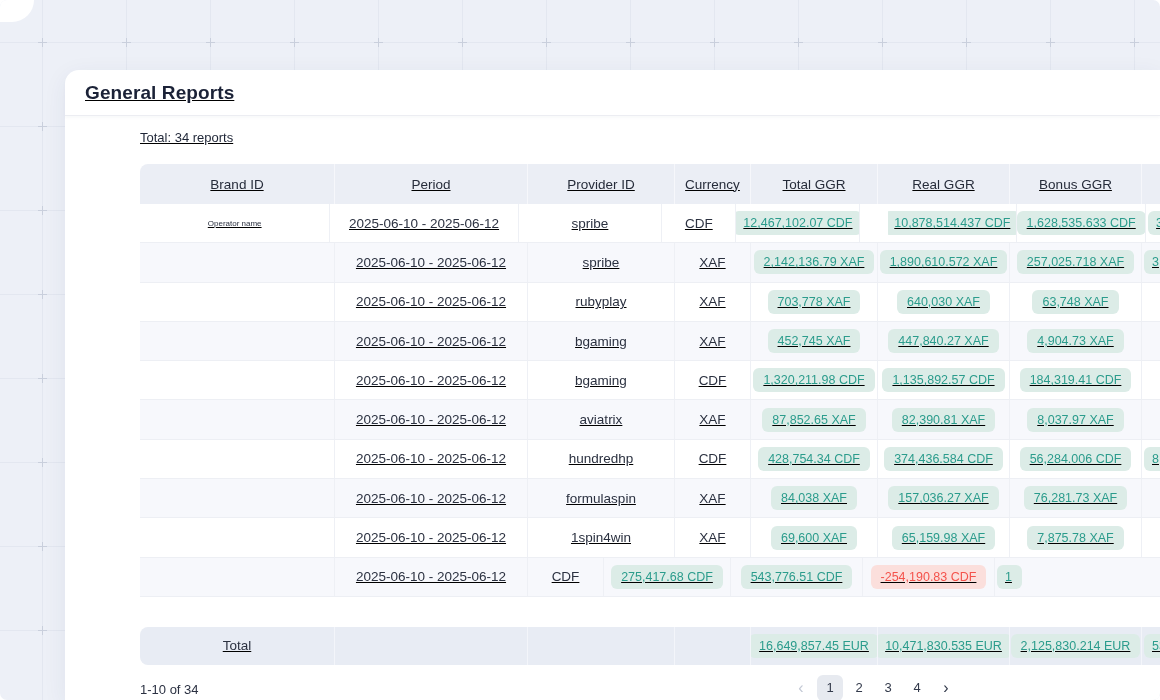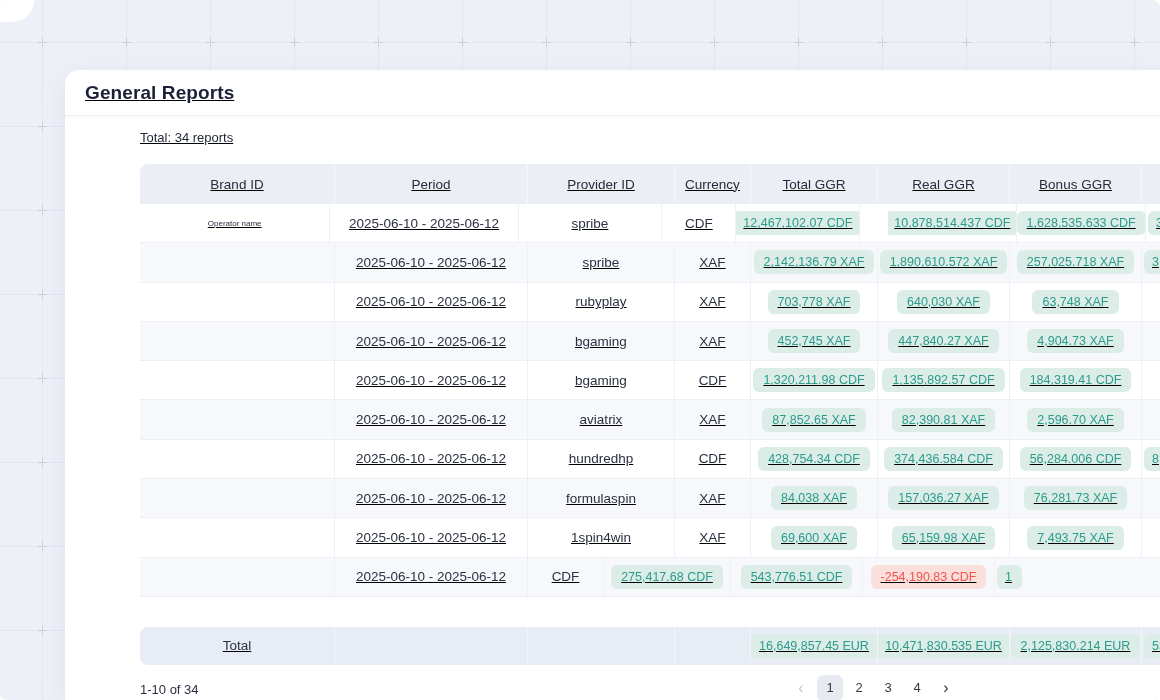--- a/index.html
+++ b/index.html
@@ -320,21 +320,21 @@
               <div class="td" style="width: 193px;">2025-06-10 - 2025-06-12</div>
               <div class="td" style="width: 147px;">aviatrix</div>
               <div class="td" style="width: 76px;">XAF</div>
               <div class="td" style="width: 127px;">
                 <span class="badge">87,852.65 XAF</span>
               </div>
               <div class="td" style="width: 132px;">
                 <span class="badge">82,390.81 XAF</span>
               </div>
               <div class="td" style="width: 132px;">
-                <span class="badge">2,596.70 XAF</span>
+                <span class="badge">8,037.97 XAF</span>
               </div>
               <div class="td clip-cell" style="width: 170px;"></div>
             </div>
             <div class="trow tr">
               <div class="td" style="width: 195px;"></div>
               <div class="td" style="width: 193px;">2025-06-10 - 2025-06-12</div>
               <div class="td" style="width: 147px;">hundredhp</div>
               <div class="td" style="width: 76px;">CDF</div>
               <div class="td" style="width: 127px;">
                 <span class="badge">428,754.34 CDF</span>
@@ -370,21 +370,21 @@
               <div class="td" style="width: 193px;">2025-06-10 - 2025-06-12</div>
               <div class="td" style="width: 147px;">1spin4win</div>
               <div class="td" style="width: 76px;">XAF</div>
               <div class="td" style="width: 127px;">
                 <span class="badge">69,600 XAF</span>
               </div>
               <div class="td" style="width: 132px;">
                 <span class="badge">65,159.98 XAF</span>
               </div>
               <div class="td" style="width: 132px;">
-                <span class="badge">7,493.75 XAF</span>
+                <span class="badge">7,875.78 XAF</span>
               </div>
               <div class="td clip-cell" style="width: 170px;"></div>
             </div>
             <div class="trow tr alt">
               <div class="td" style="width: 195px;"></div>
               <div class="td" style="width: 193px;">2025-06-10 - 2025-06-12</div>
               <div class="td" style="width: 76px;">CDF</div>
               <div class="td" style="width: 127px;">
                 <span class="badge">275,417.68 CDF</span>
               </div>

